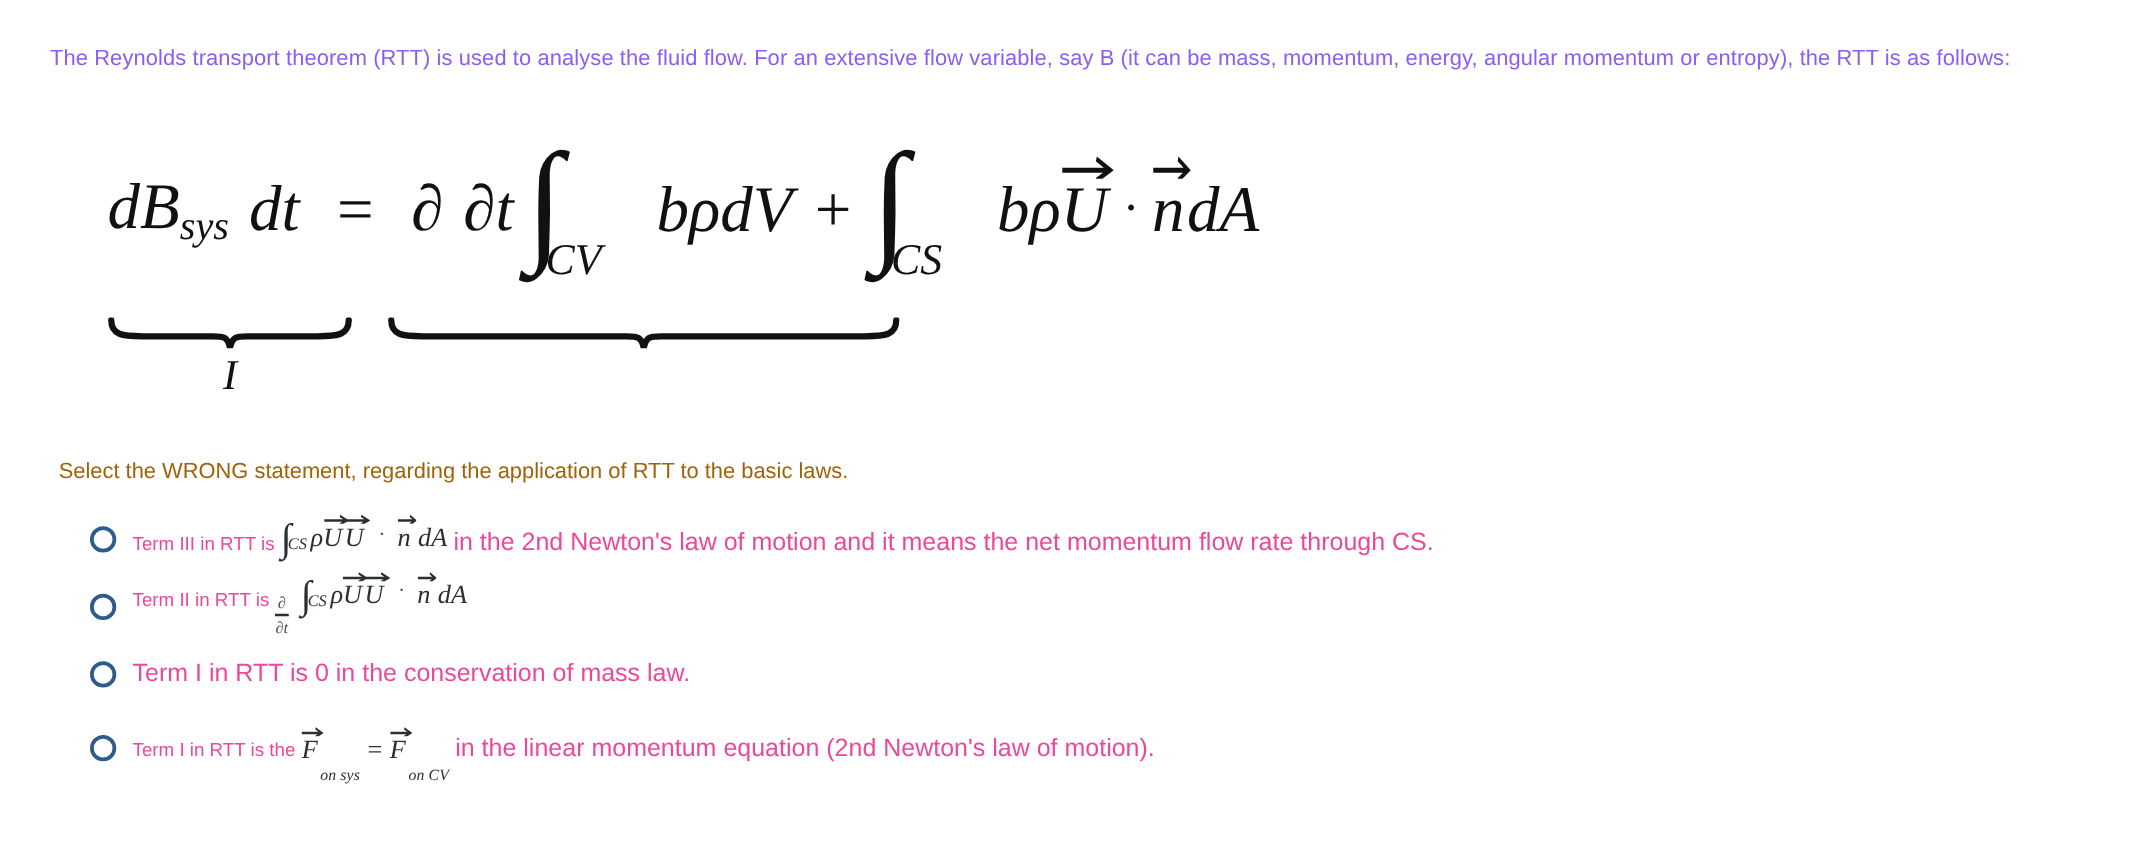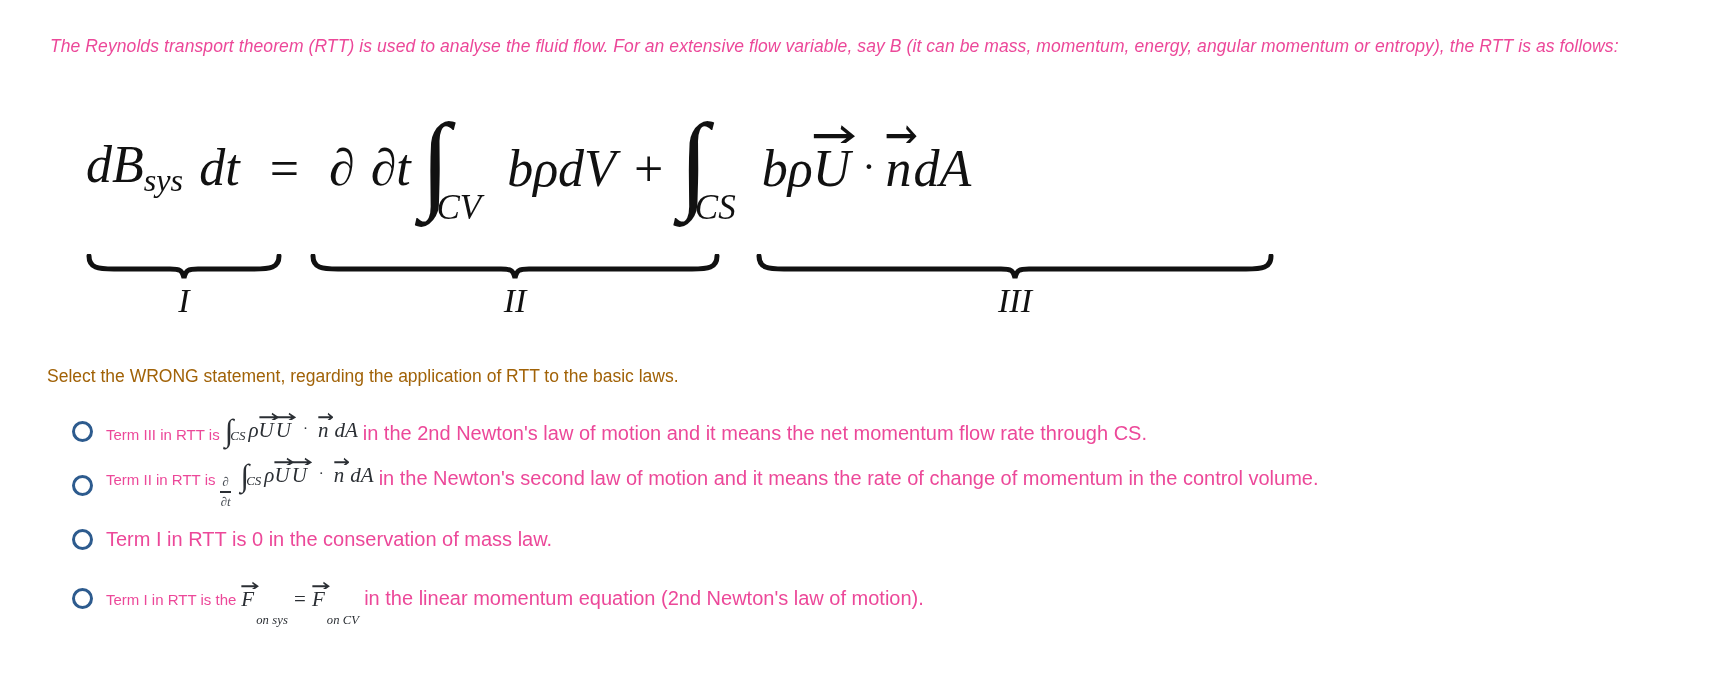--- a/index.html
+++ b/index.html
@@ -12,28 +12,27 @@
     height: 676px;
     font-family: "Liberation Sans", sans-serif;
     color: #4a4f56;
     overflow: hidden;
     position: relative;
   }
 
   
   .intro {
     position: absolute;
-    left: 50px;
+    left: 40px;
     top: 35px;
     font-size: 17.5px;
     line-height: 22px;
-    color: #ec4899;
+    color: #8b5cf6;
     white-space: nowrap;
     letter-spacing: 0.005em;
-    font-style: italic;
   }
 
   
   .math {
     font-family: "Liberation Serif", "DejaVu Serif", serif;
     font-style: italic;
     color: #111111;
   }
 
   .equation {
@@ -108,21 +107,21 @@
     font-size: 35px;
     font-style: italic;
     position: relative;
     top: 62px;
     left: -14px;
   }
 
   .integrand {
     font-size: 52px;
     white-space: nowrap;
-    margin-left: 10px;
+    margin-left: 28px;
   }
 
   
   .vec {
     position: relative;
     display: inline-block;
     padding-right: 2px;
   }
   .vec > .arw {
     position: absolute;
@@ -305,29 +304,22 @@
       <svg width="196" height="26" viewBox="0 0 196 26" preserveAspectRatio="none">
         <path d="M3 2 C3 14, 12 15, 28 15 L84 15 C94 15, 96 16, 98 24 C100 16, 102 15, 112 15 L168 15 C184 15, 193 14, 193 2" fill="none" stroke="#111" stroke-width="5" stroke-linecap="round"></path>
       </svg>
       <div class="lab">I</div>
     </div>
 
     <div class="brace" style="left:232px; width:410px;">
       <svg width="410" height="26" viewBox="0 0 410 26" preserveAspectRatio="none">
         <path d="M3 2 C3 14, 12 15, 28 15 L191 15 C201 15, 203 16, 205 24 C207 16, 209 15, 219 15 L382 15 C398 15, 407 14, 407 2" fill="none" stroke="#111" stroke-width="5" stroke-linecap="round"></path>
       </svg>
-      <div class="lab">II</div>
     </div>
 
-    <div class="brace" style="left:678px; width:518px;">
-      <svg width="518" height="26" viewBox="0 0 518 26" preserveAspectRatio="none">
-        <path d="M3 2 C3 14, 12 15, 28 15 L245 15 C255 15, 257 16, 259 24 C261 16, 263 15, 273 15 L490 15 C506 15, 515 14, 515 2" fill="none" stroke="#111" stroke-width="5" stroke-linecap="round"></path>
-      </svg>
-      <div class="lab">III</div>
-    </div>
   </div>
 </div>
 
 <div class="question">Select the WRONG statement,  regarding the application of RTT to the basic laws.</div>
 
 <div class="options">
 
   <div class="option">
     <span class="radio"></span>
     <span class="opt-text small-lead">
@@ -382,21 +374,20 @@
               </svg>
             </span><span>U</span></span>
           <span class="dotop" style="font-size:15px; top:-2px;">·</span>
           <span class="vec"><span class="arw">
               <svg viewBox="0 0 100 24" preserveAspectRatio="none">
                 <path d="M2 16 L84 16 M64 5 L92 16 L64 26" fill="none" stroke="#2b2f34" stroke-width="6"></path>
               </svg>
             </span><span>n</span></span>
           <span style="margin-left:4px;">dA</span>
       </span>
-      <span class="plain big">in the Newton's second law of motion  and it means the rate of change of momentum in the control volume.</span>
     </span>
   </div>
 
   <div class="option">
     <span class="radio"></span>
     <span class="opt-text">
       <span class="plain big">Term I in RTT is 0 in the conservation of mass law.</span>
     </span>
   </div>
 

